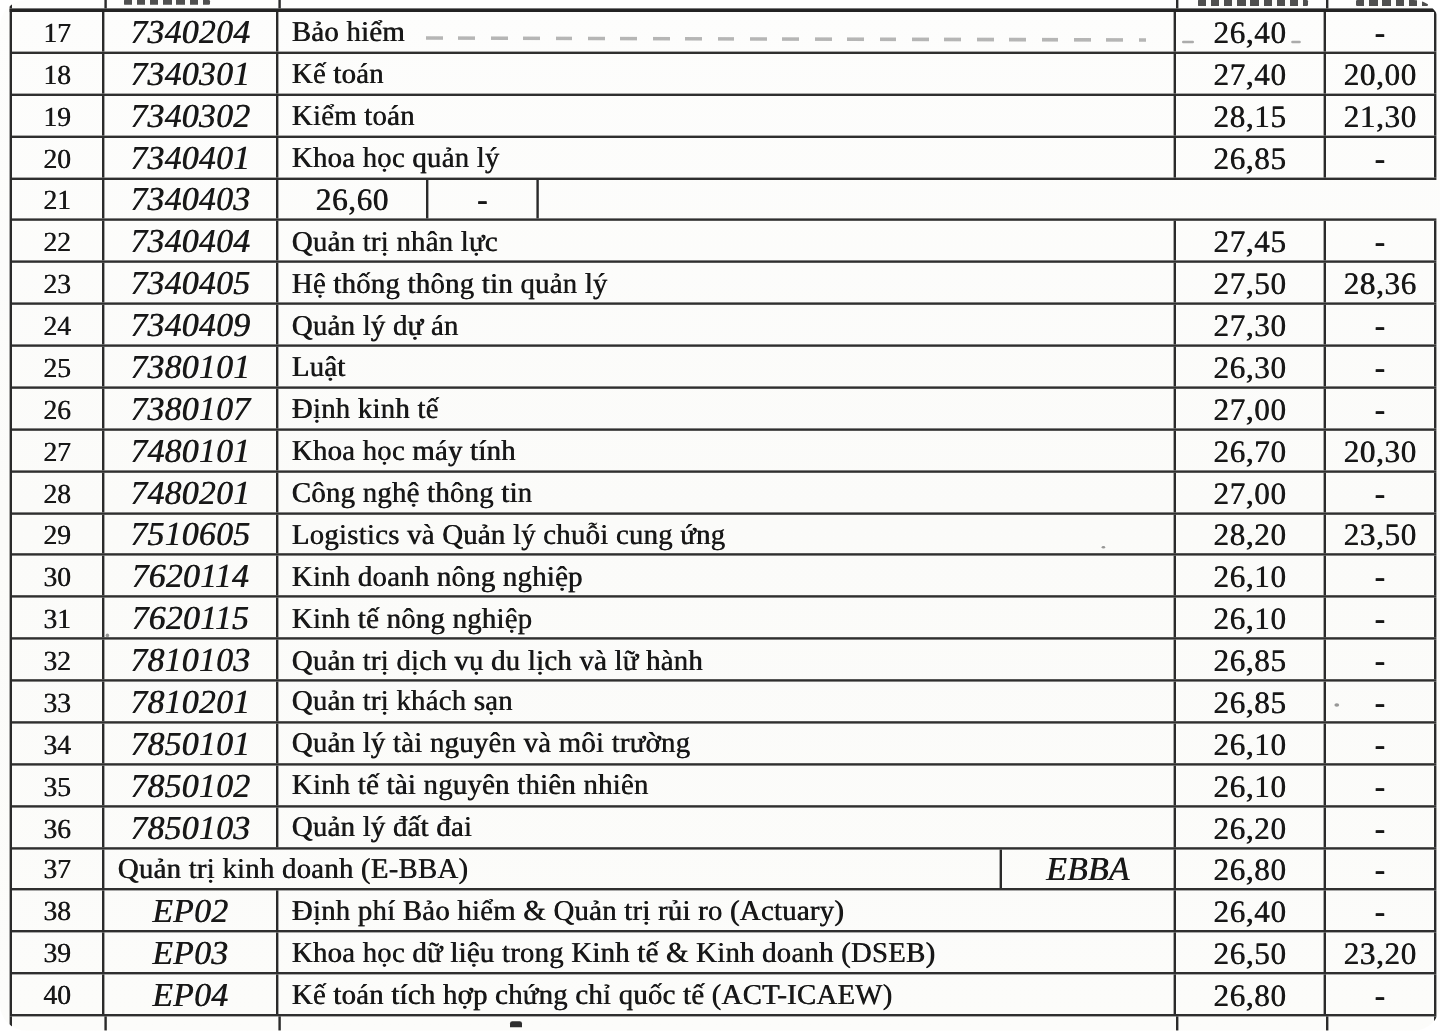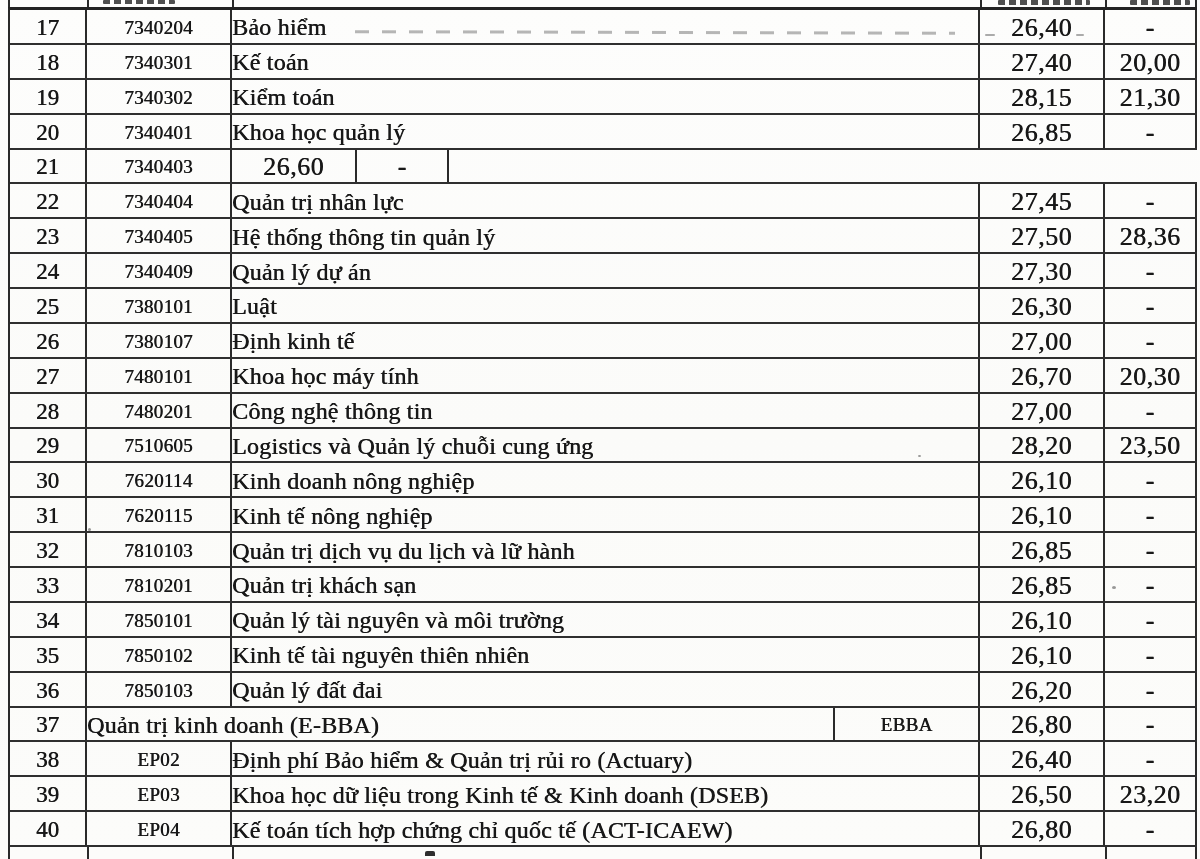--- a/index.html
+++ b/index.html
@@ -7,20 +7,21 @@
     width:1200px;height:859px;
     font-family:"Liberation Serif","DejaVu Serif",serif;
     background:#ffffff;
   }
   .page{
     position:relative;
     width:1200px;height:859px;
     overflow:hidden;
     background:linear-gradient(180deg,#fdfdfc 0%,#fbfbf9 50%,#fcfcfa 100%);
     color:#181818;
+    border-radius:22px;
   }
   
   .score-table{
     position:absolute;
     left:8px;top:7px;
     width:1189px;
     border-left:2px solid #2a2a2a;
     border-top:3px solid #232323;
     box-sizing:border-box;
   }
@@ -34,22 +35,22 @@
     box-sizing:border-box;
     border-right:2px solid #2a2a2a;
     display:flex;
     align-items:center;
     padding-top:3px;
     text-shadow:0.5px 0 0 currentColor;
     white-space:nowrap;
     overflow:hidden;
   }
   .c-no{width:77px;justify-content:center;font-size:23px;}
-  .c-code{width:145px;justify-content:center;font-size:19px;letter-spacing:0.3px;}
-  .c-name{width:748px;justify-content:flex-start;padding-left:0;font-size:24px;letter-spacing:0.2px;}
+  .c-code{width:145px;justify-content:center;font-size:28px;letter-spacing:0.3px;font-style:italic;}
+  .c-name{width:748px;justify-content:flex-start;padding-left:11px;font-size:24px;letter-spacing:0.2px;}
   .c-s1{width:125px;justify-content:center;font-size:26px;letter-spacing:0.5px;}
   .c-s2{width:92px;justify-content:center;font-size:26px;letter-spacing:0.5px;}
   .dash{font-weight:bold;}
   
   .vstub{position:absolute;width:2px;background:#2a2a2a;}
   .vstub.top{top:0;height:7px;}
   .vstub.bottom{top:847px;height:12px;}
   .smudge{
     position:absolute;top:0;height:5px;
     background:repeating-linear-gradient(90deg,#242424 0 7px,transparent 7px 11px);

